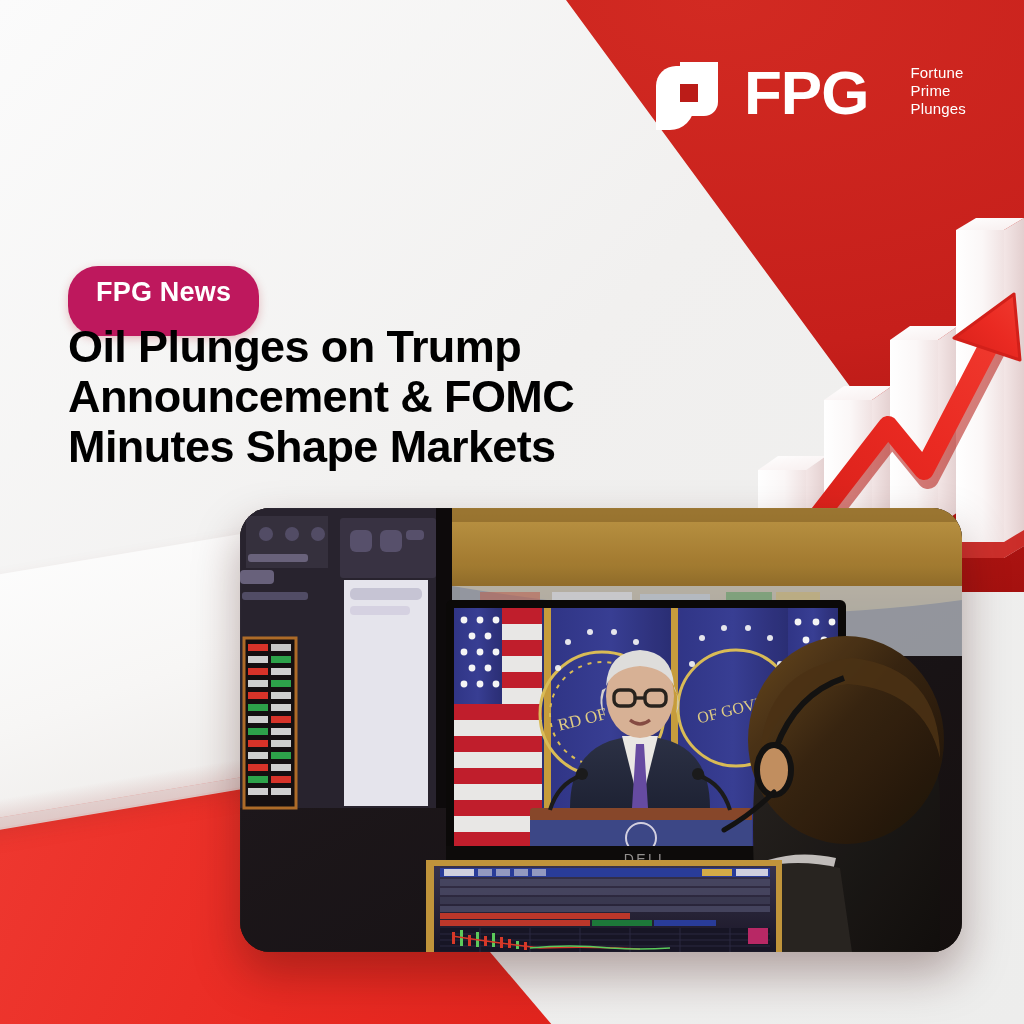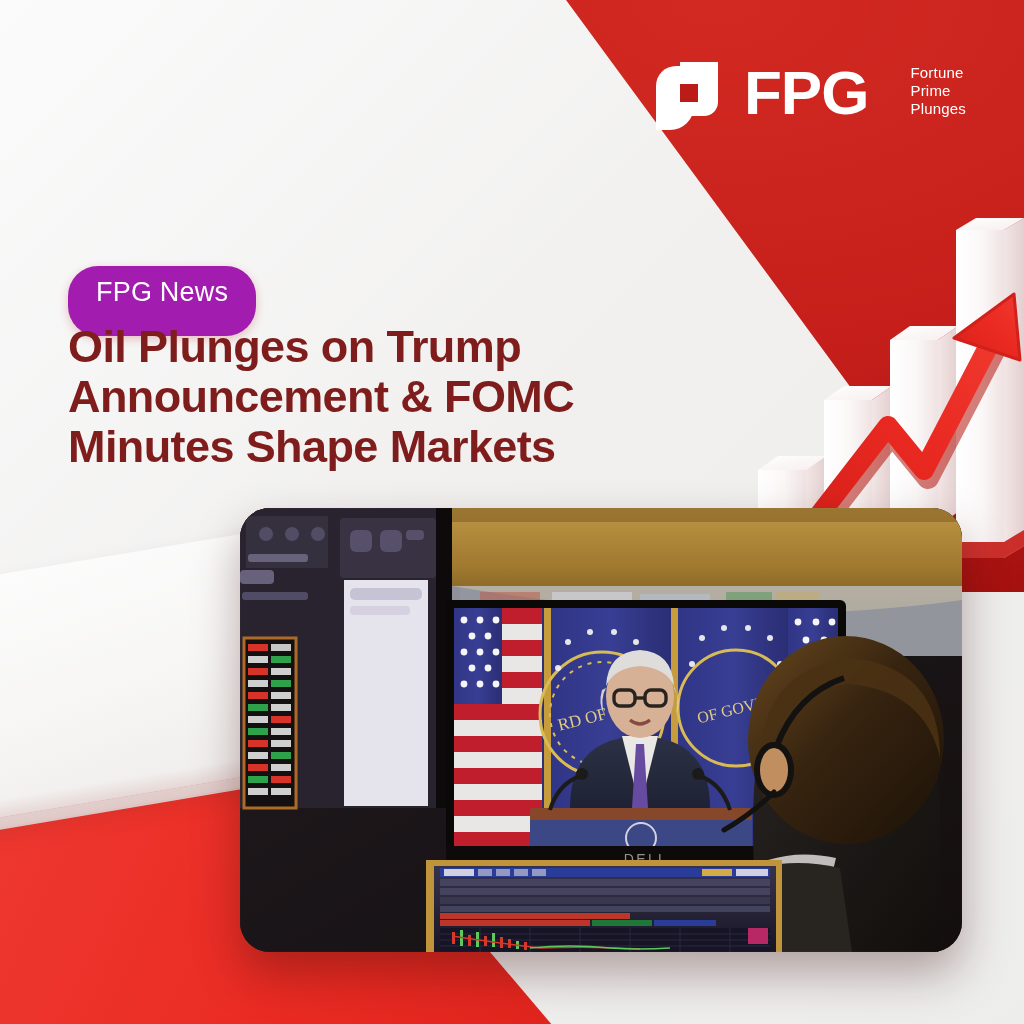--- a/index.html
+++ b/index.html
@@ -62,31 +62,31 @@
   }
   .logo-tag {
     margin-left:30px; color:#ffffff;
     font-size:15px; line-height:18px; font-weight:400; letter-spacing:.2px;
     padding-top:2px;
   }
 
   
   .badge {
     position:absolute; left:68px; top:266px;
-    background:#a21caf; color:#fff;
-    font-size:27px; font-weight:400; letter-spacing:.2px;
+    background:#be185d; color:#fff;
+    font-size:27px; font-weight:700; letter-spacing:.2px;
     padding:11px 28px 28px; border-radius:30px;
     box-shadow:0 3px 10px rgba(180,20,30,.25);
     display:inline-block;
   }
 
   
   .headline {
     position:absolute; left:68px; top:322px; width:560px;
-    color:#7f1d1d; font-weight:700;
+    color:#000000; font-weight:700;
     font-size:45px; line-height:50px; letter-spacing:-0.6px;
   }
   .headline span { display:block; }
 
   
   .chart3d { position:absolute; left:748px; top:212px; width:280px; height:400px; }
 
   
   .photo {
     position:absolute; left:240px; top:508px; width:722px; height:444px;

